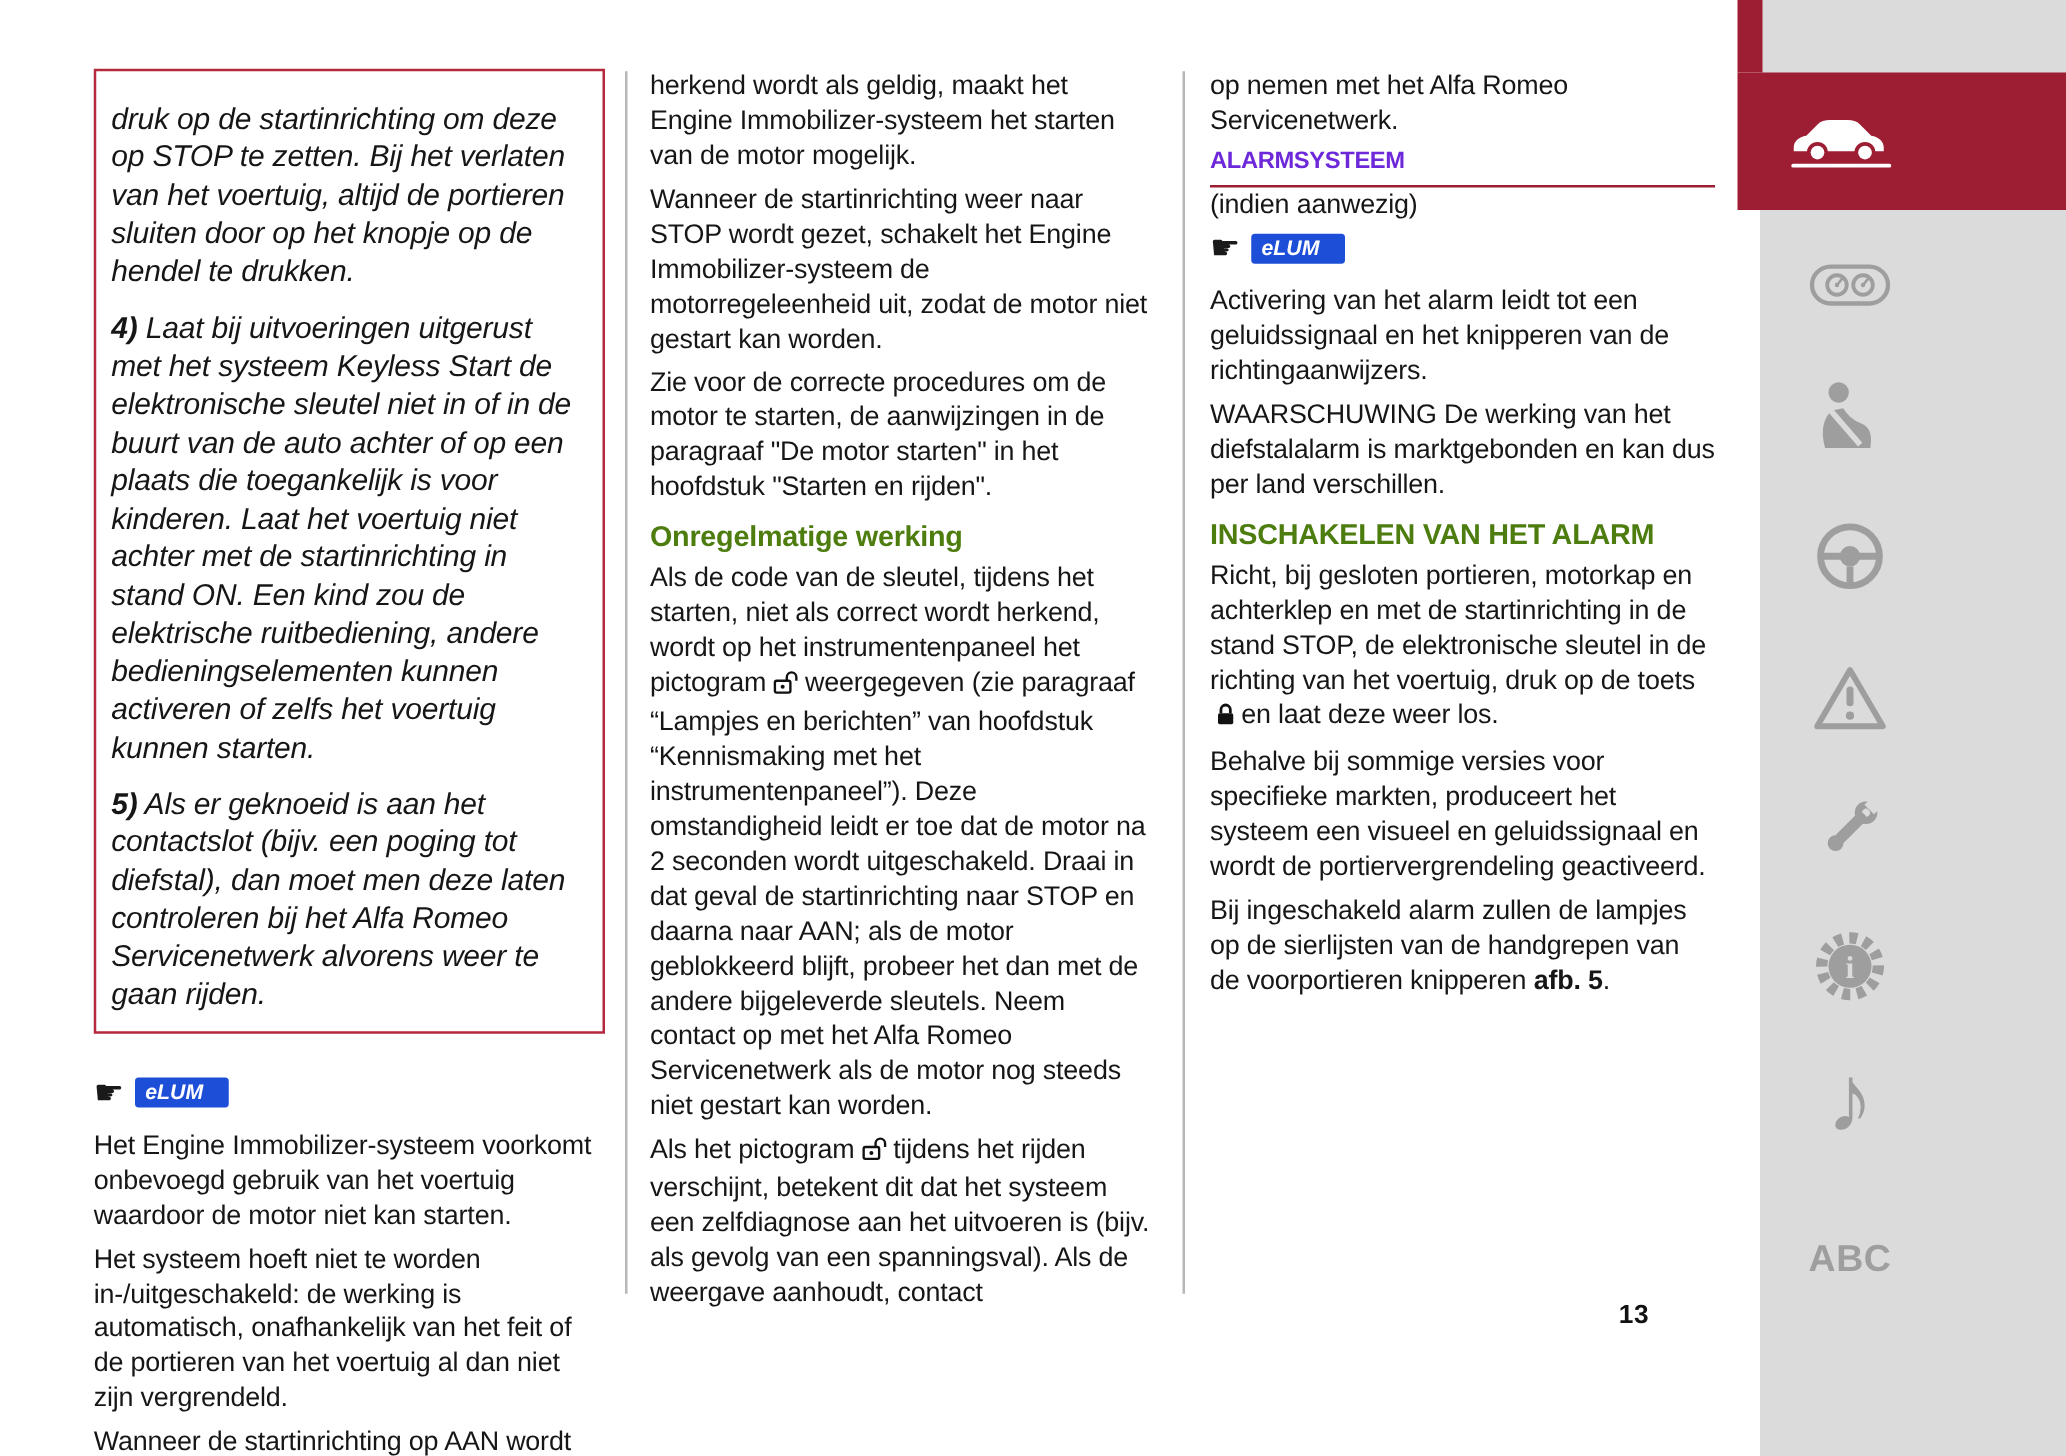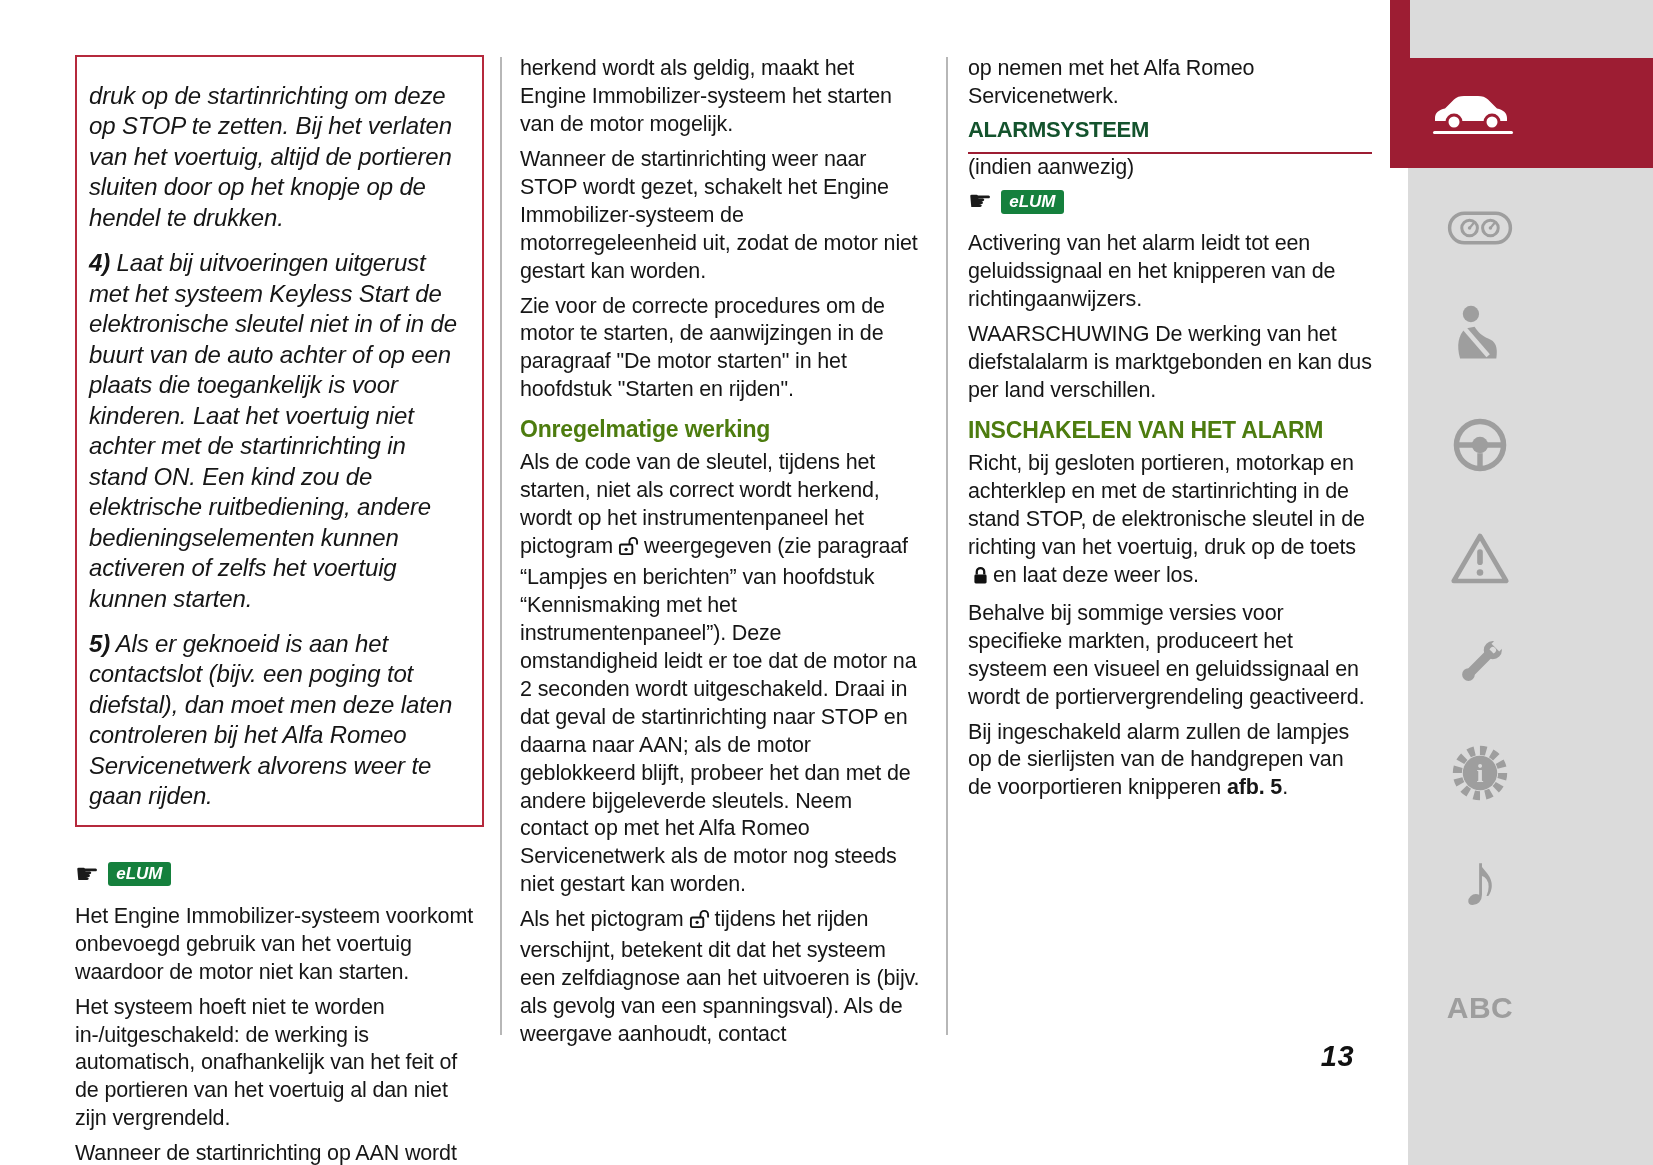--- a/index.html
+++ b/index.html
@@ -19,41 +19,41 @@
   
   .note-box {
     border:2px solid #b5293c; padding:9px 12px 10px 12px; font-style:italic;
     margin-bottom:34px;
   }
   .note-box p { font-size:24px; line-height:1.27; margin:15px 0 3px 0; }
   .note-num { font-weight:bold; }
 
   
   .h-main {
-    color:#14532d; font-weight:bold; font-size:22px; line-height:1.12;
+    color:#6d28d9; font-weight:bold; font-size:19px; line-height:1.12;
     letter-spacing:-0.3px; margin:0 0 0 0; padding-bottom:9px;
     border-bottom:2px solid #9d1d33; white-space:pre-line;
   }
   .h-sub { color:#4d7c0f; font-weight:bold; font-size:23px; margin:12px 0 6px 0; letter-spacing:-0.2px; }
   .subtitle { font-size:21.5px; margin:10px 0 8px 0; }
 
   
   .elum-row { display:flex; align-items:center; gap:9px; margin:16px 0 15px 0; }
   .hand-glyph { font-size:27px; line-height:1; color:#1a1a1a; font-style:normal; }
   .elum-badge {
-    background:#15803d; color:#ffffff; font-weight:bold; font-style:italic;
-    font-size:17px; padding:3px 8px 4px 8px; border-radius:3px; line-height:1;
+    background:#1d4ed8; color:#ffffff; font-weight:bold; font-style:italic;
+    font-size:17px; padding:3px 20px 4px 8px; border-radius:3px; line-height:1;
   }
 
   .inline-icon { display:inline-block; vertical-align:-3px; margin:0 5px; }
   .bold-ref { font-weight:bold; }
 
   .page-num {
-    position:absolute; top:1040px; left:1295px; width:85px; text-align:center;
-    font-size:29px; font-weight:bold; letter-spacing:0.5px; color:#111;font-style:italic;
+    position:absolute; top:1040px; left:1295px; width:85px; text-align:left;
+    font-size:21px; font-weight:bold; letter-spacing:0.5px; color:#111;
   }
 
   
   .sidebar { position:absolute; top:0; right:0; width:245px; height:1165px; background:#dbdbdb; }
   .rail-item {
     position:absolute; left:28px; width:88px; height:70px;
     display:flex; align-items:center; justify-content:center;
   }
   .music-note { font-size:76px; color:#9e9e9e; line-height:1; }
   .abc-text { font-size:30px; font-weight:bold; color:#9e9e9e; letter-spacing:0.5px; }

